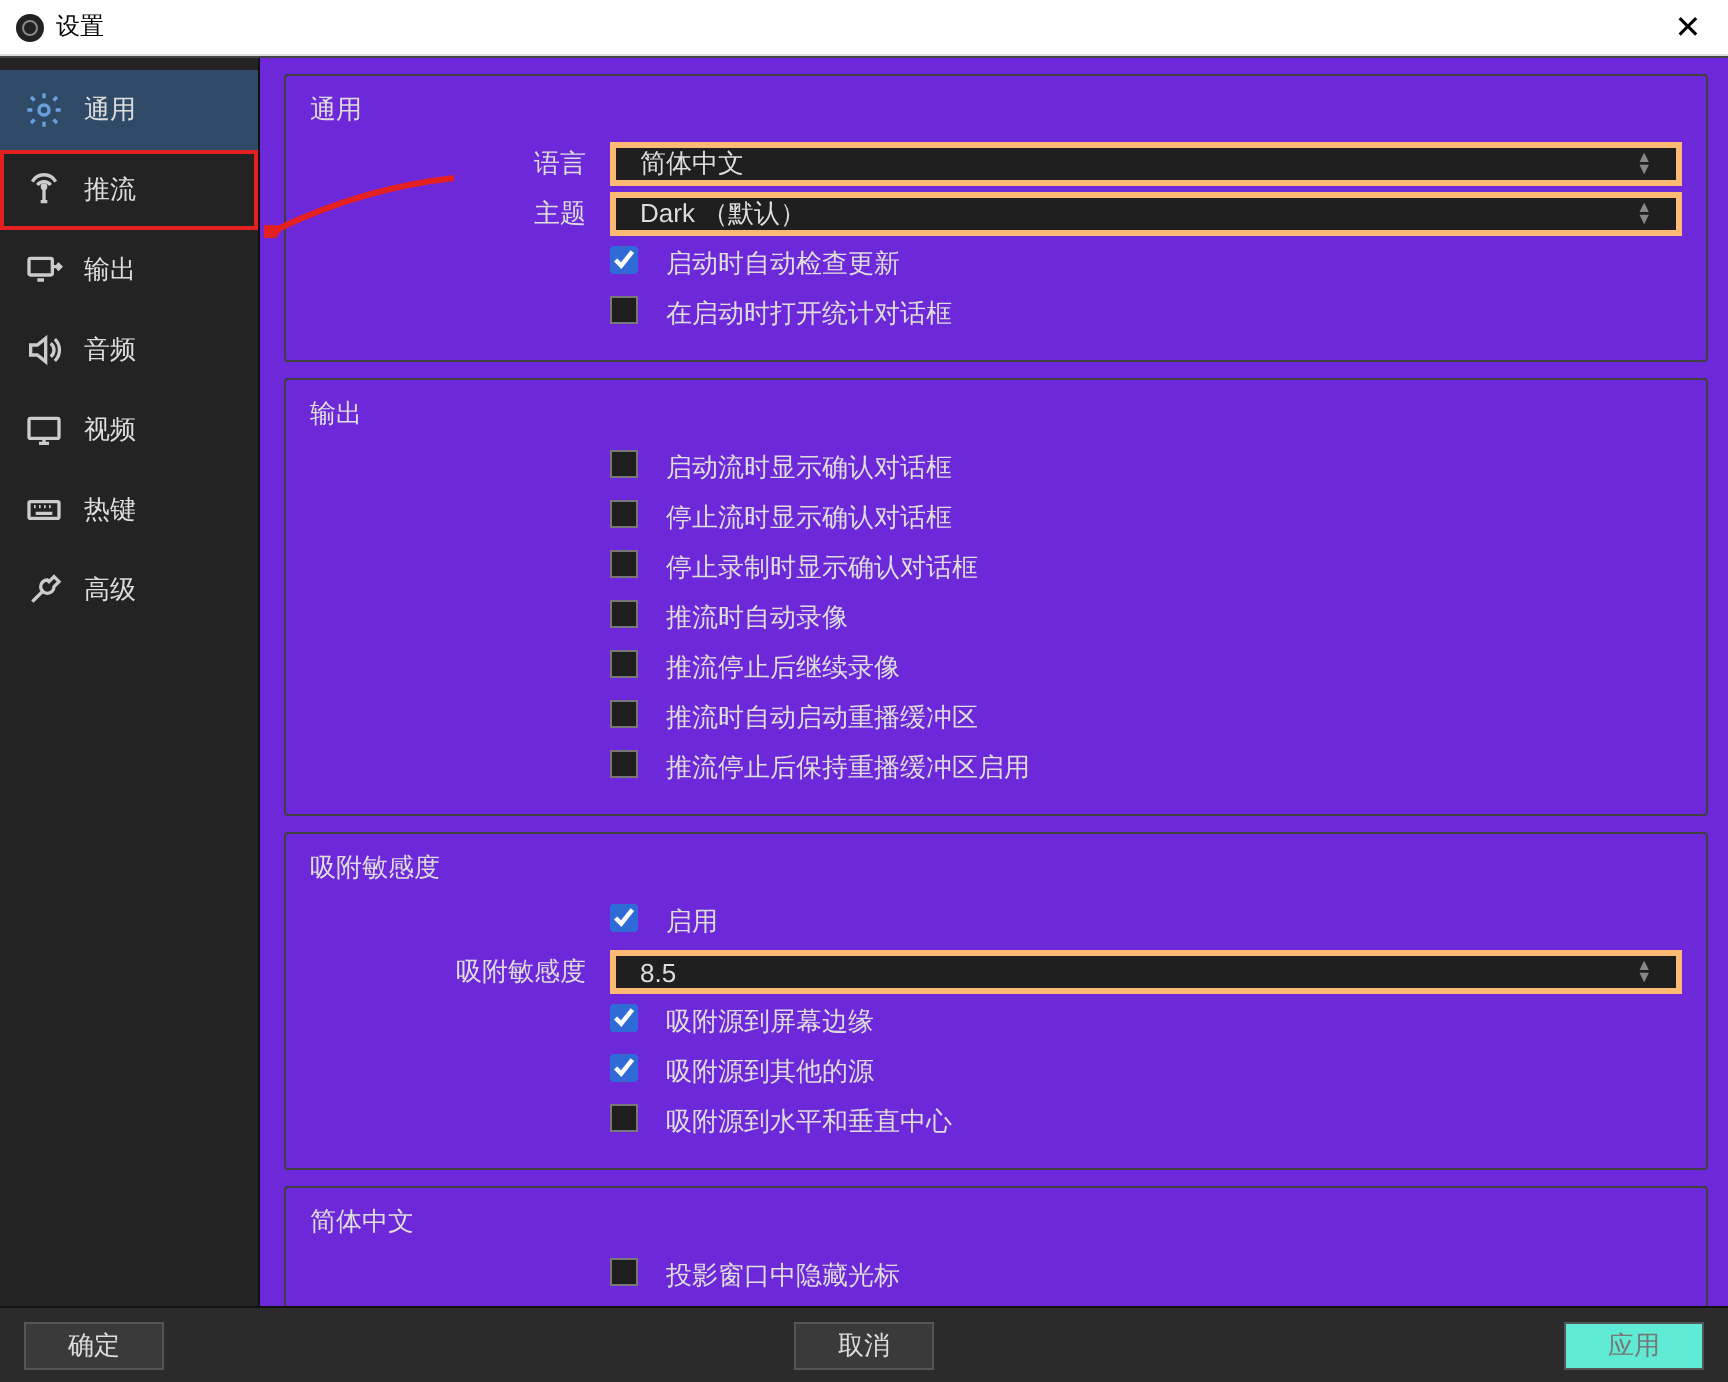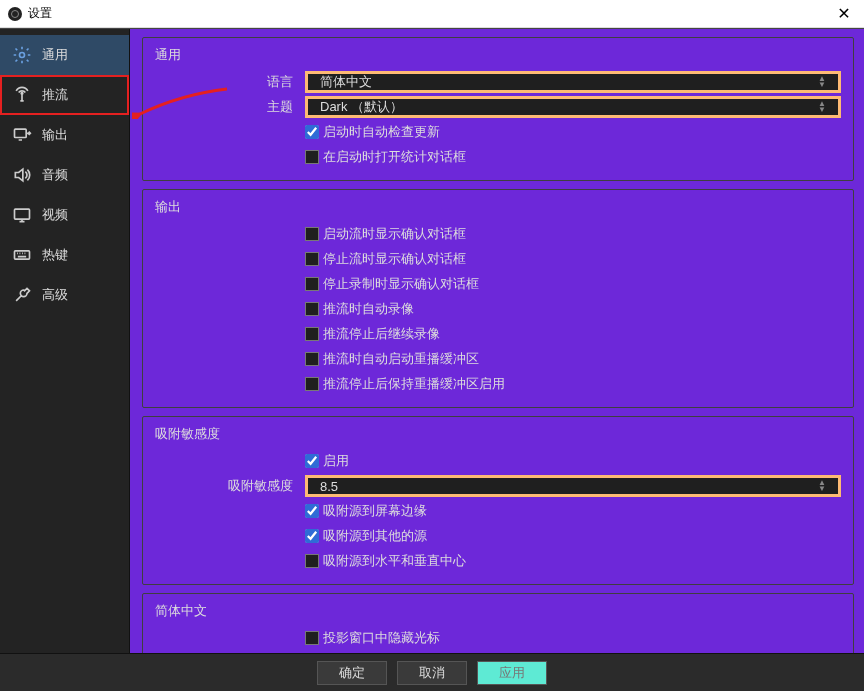--- a/index.html
+++ b/index.html
@@ -19,24 +19,24 @@
 .side-icon{width:20px;height:20px;flex-shrink:0}
 .content{flex:1;overflow-y:auto;padding:8px 10px 2px 12px;position:relative}
 .arrow{position:absolute;left:2px;top:50px;pointer-events:none}
 .group{border:1px solid #3f3f3f;border-radius:2px;margin-bottom:8px;padding:8px 12px 10px}
 .group-title{color:#ddd;margin-bottom:6px}
 .row{display:flex;align-items:center;min-height:24px;margin:1px 0}
 .row .rlabel{width:150px;text-align:right;padding-right:12px;color:#ddd}
 .row .rctrl{flex:1;display:flex;align-items:center;gap:6px}
 .combo{flex:1;height:22px;background:#1f1f1f;border:3px solid #fdba74;display:flex;align-items:center;justify-content:space-between;padding:0 12px}
 .combo .spin{display:flex;flex-direction:column;line-height:6px;font-size:8px;color:#888}
-.chk{display:flex;align-items:center;gap:4px}
+.chk{display:flex;gap:14px}
 .chk input{width:14px;height:14px;accent-color:#2f6bd6}
 .chk input:not(:checked){appearance:none;border:1px solid #777;background:#1f1f1f}
-.footer{height:38px;background:#2b2b2b;display:flex;justify-content:center;align-items:center;gap:10px;padding:0 12px;border-top:1px solid #111}
+.footer{height:38px;background:#2b2b2b;display:flex;justify-content:space-between;align-items:center;gap:10px;padding:0 12px;border-top:1px solid #111}
 .btn{min-width:70px;height:24px;background:#3a3a3a;border:1px solid #555;color:#ddd;text-align:center;line-height:22px;cursor:pointer}
 .btn.disabled{color:#777;background:#5eead4}
 .content::-webkit-scrollbar{width:16px}
 .content::-webkit-scrollbar-track{background:#2b2b2b}
 .content::-webkit-scrollbar-thumb{background:#555;border:3px solid #2b2b2b}
 </style>
 </head>
 <body>
 
 <div class="titlebar">

